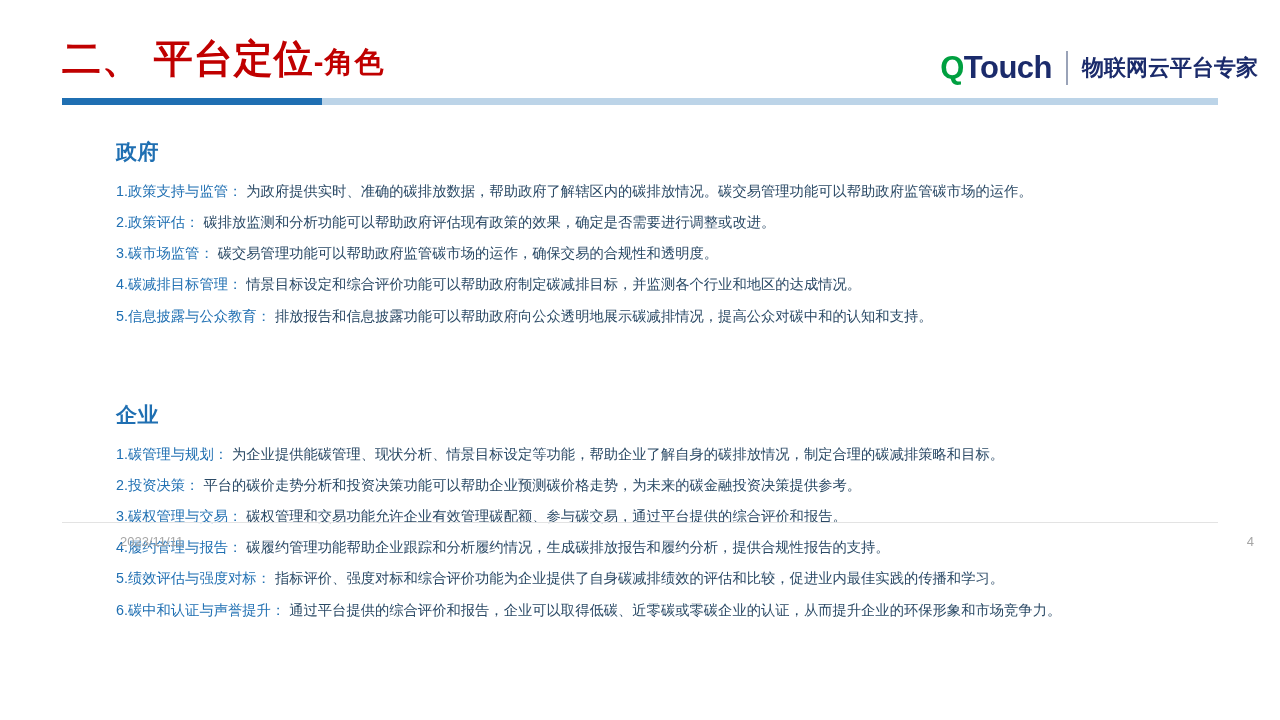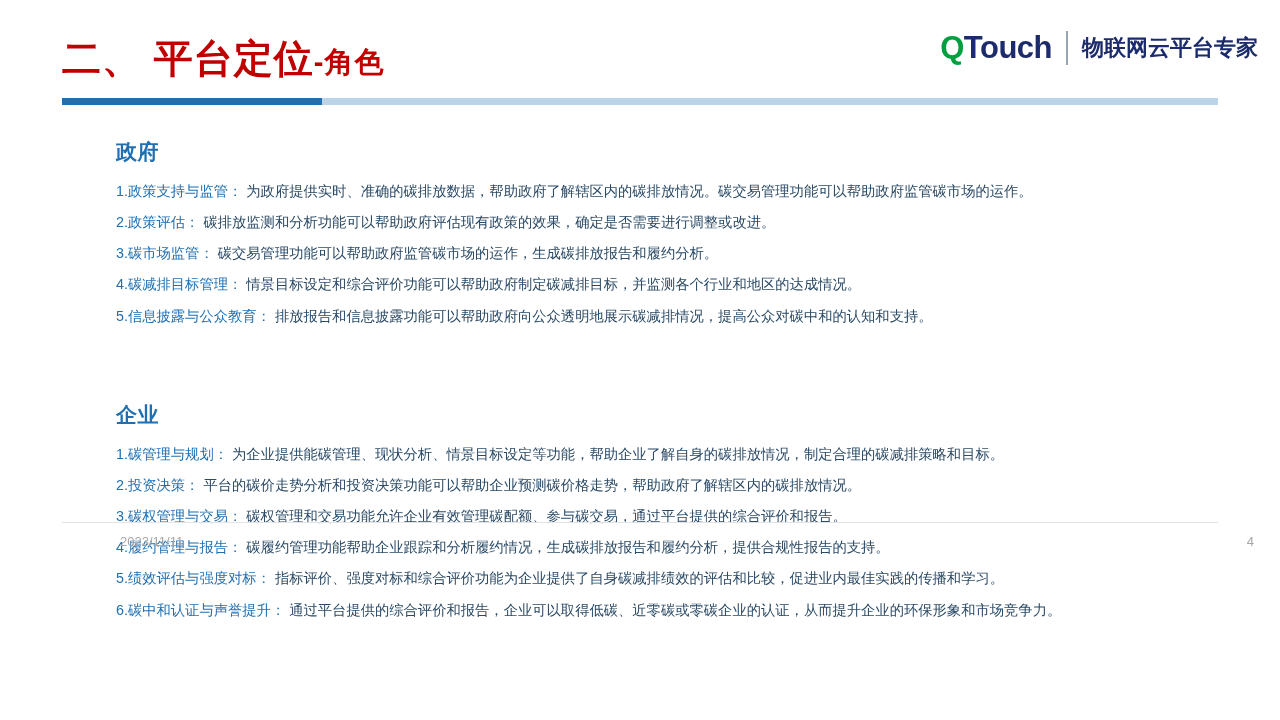--- a/index.html
+++ b/index.html
@@ -35,21 +35,21 @@
     white-space: nowrap;
   }
   .slide-title .sub {
     font-size: 29px;
     font-weight: bold;
   }
 
   .brand {
     position: absolute;
     right: 22px;
-    top: 28px;
+    top: 48px;
     display: flex;
     align-items: center;
     height: 40px;
   }
   .brand-logo {
     font-size: 31px;
     font-weight: bold;
     letter-spacing: -0.5px;
     white-space: nowrap;
   }
@@ -174,21 +174,21 @@
       <div class="item">
         <span class="lead">1.政策支持与监管：</span>
         <span class="body">为政府提供实时、准确的碳排放数据，帮助政府了解辖区内的碳排放情况。碳交易管理功能可以帮助政府监管碳市场的运作。</span>
       </div>
       <div class="item">
         <span class="lead">2.政策评估：</span>
         <span class="body">碳排放监测和分析功能可以帮助政府评估现有政策的效果，确定是否需要进行调整或改进。</span>
       </div>
       <div class="item">
         <span class="lead">3.碳市场监管：</span>
-        <span class="body">碳交易管理功能可以帮助政府监管碳市场的运作，生成碳排放报告和履约分析。</span>
+        <span class="body">碳交易管理功能可以帮助政府监管碳市场的运作，确保交易的合规性和透明度。</span>
       </div>
       <div class="item">
         <span class="lead">4.碳减排目标管理：</span>
         <span class="body">情景目标设定和综合评价功能可以帮助政府制定碳减排目标，并监测各个行业和地区的达成情况。</span>
       </div>
       <div class="item">
         <span class="lead">5.信息披露与公众教育：</span>
         <span class="body">排放报告和信息披露功能可以帮助政府向公众透明地展示碳减排情况，提高公众对碳中和的认知和支持。</span>
       </div>
     </div>
@@ -196,21 +196,21 @@
     <div class="gap"></div>
 
     <div class="section">
       <div class="section-title">企业</div>
       <div class="item">
         <span class="lead">1.碳管理与规划：</span>
         <span class="body">为企业提供能碳管理、现状分析、情景目标设定等功能，帮助企业了解自身的碳排放情况，制定合理的碳减排策略和目标。</span>
       </div>
       <div class="item">
         <span class="lead">2.投资决策：</span>
-        <span class="body">平台的碳价走势分析和投资决策功能可以帮助企业预测碳价格走势，帮助政府了解辖区内的碳排放情况。</span>
+        <span class="body">平台的碳价走势分析和投资决策功能可以帮助企业预测碳价格走势，为未来的碳金融投资决策提供参考。</span>
       </div>
       <div class="item">
         <span class="lead">3.碳权管理与交易：</span>
         <span class="body">碳权管理和交易功能允许企业有效管理碳配额、参与碳交易，通过平台提供的综合评价和报告。</span>
       </div>
       <div class="item">
         <span class="lead">4.履约管理与报告：</span>
         <span class="body">碳履约管理功能帮助企业跟踪和分析履约情况，生成碳排放报告和履约分析，提供合规性报告的支持。</span>
       </div>
       <div class="item">

